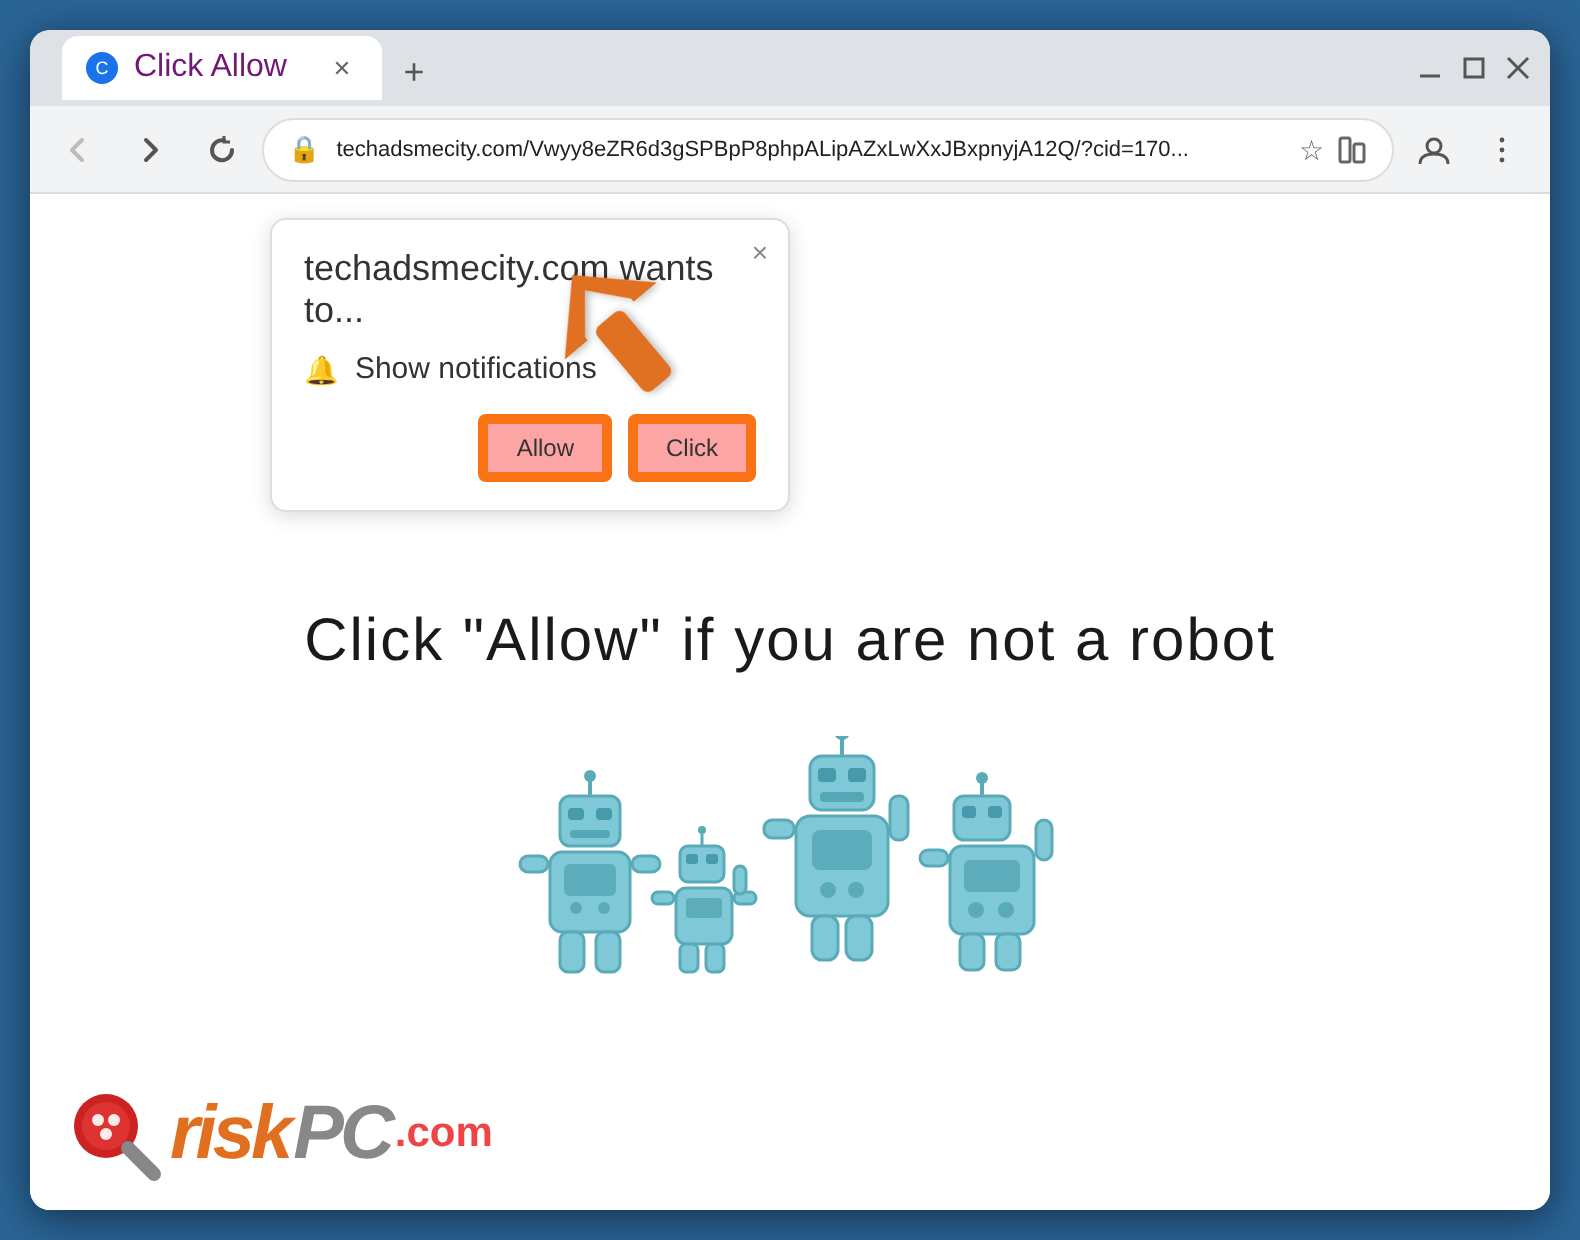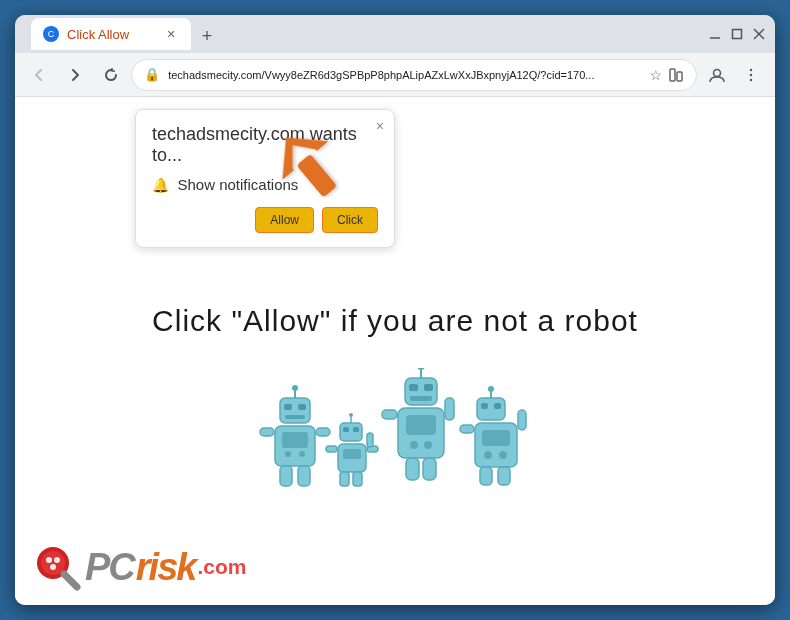--- a/index.html
+++ b/index.html
@@ -75,22 +75,22 @@
       border-radius: 50%;
       background: #1a73e8;
       display: flex;
       align-items: center;
       justify-content: center;
       color: white;
       font-size: 9px;
       flex-shrink: 0;
     }
     .tab-title {
-      font-size: 13px;
-      color: #c2410c;
+      font-size: 16px;
+      color: #701a75;
       white-space: nowrap;
       overflow: hidden;
       text-overflow: ellipsis;
       flex: 1;
     }
     .tab-close {
       width: 16px;
       height: 16px;
       border-radius: 50%;
       display: flex;
@@ -220,22 +220,22 @@
       color: #333;
     }
     .popup-buttons {
       display: flex;
       justify-content: flex-end;
       gap: 8px;
     }
     .popup-btn {
       padding: 5px 14px;
       border-radius: 4px;
-      border: 1px solid #f97316;
-      background: #eab308;
+      border: 5px solid #f97316;
+      background: #fca5a5;
       font-size: 12px;
       color: #333;
       cursor: pointer;
     }
     
     .arrow-container {
       position: absolute;
       top: 30px;
       left: 260px;
       z-index: 20;
@@ -493,18 +493,18 @@
       <svg class="pc-magnifier" viewBox="0 0 52 52" xmlns="http://www.w3.org/2000/svg">
         <circle cx="22" cy="22" r="16" fill="#cc2222"></circle>
         <circle cx="22" cy="22" r="12" fill="#dd3333"></circle>
 
         <circle cx="18" cy="19" r="3" fill="white" opacity="0.9"></circle>
         <circle cx="26" cy="19" r="3" fill="white" opacity="0.9"></circle>
         <circle cx="22" cy="26" r="3" fill="white" opacity="0.9"></circle>
 
         <line x1="33" y1="33" x2="46" y2="46" stroke="#888" stroke-width="7" stroke-linecap="round"></line>
       </svg>
+      <span class="pc-text pc-text-risk">risk</span>
       <span class="pc-text">PC</span>
-      <span class="pc-text pc-text-risk">risk</span>
       <span class="pc-dot-com">.com</span>
     </div>
   </div>
 </div>
 
 </body></html>

